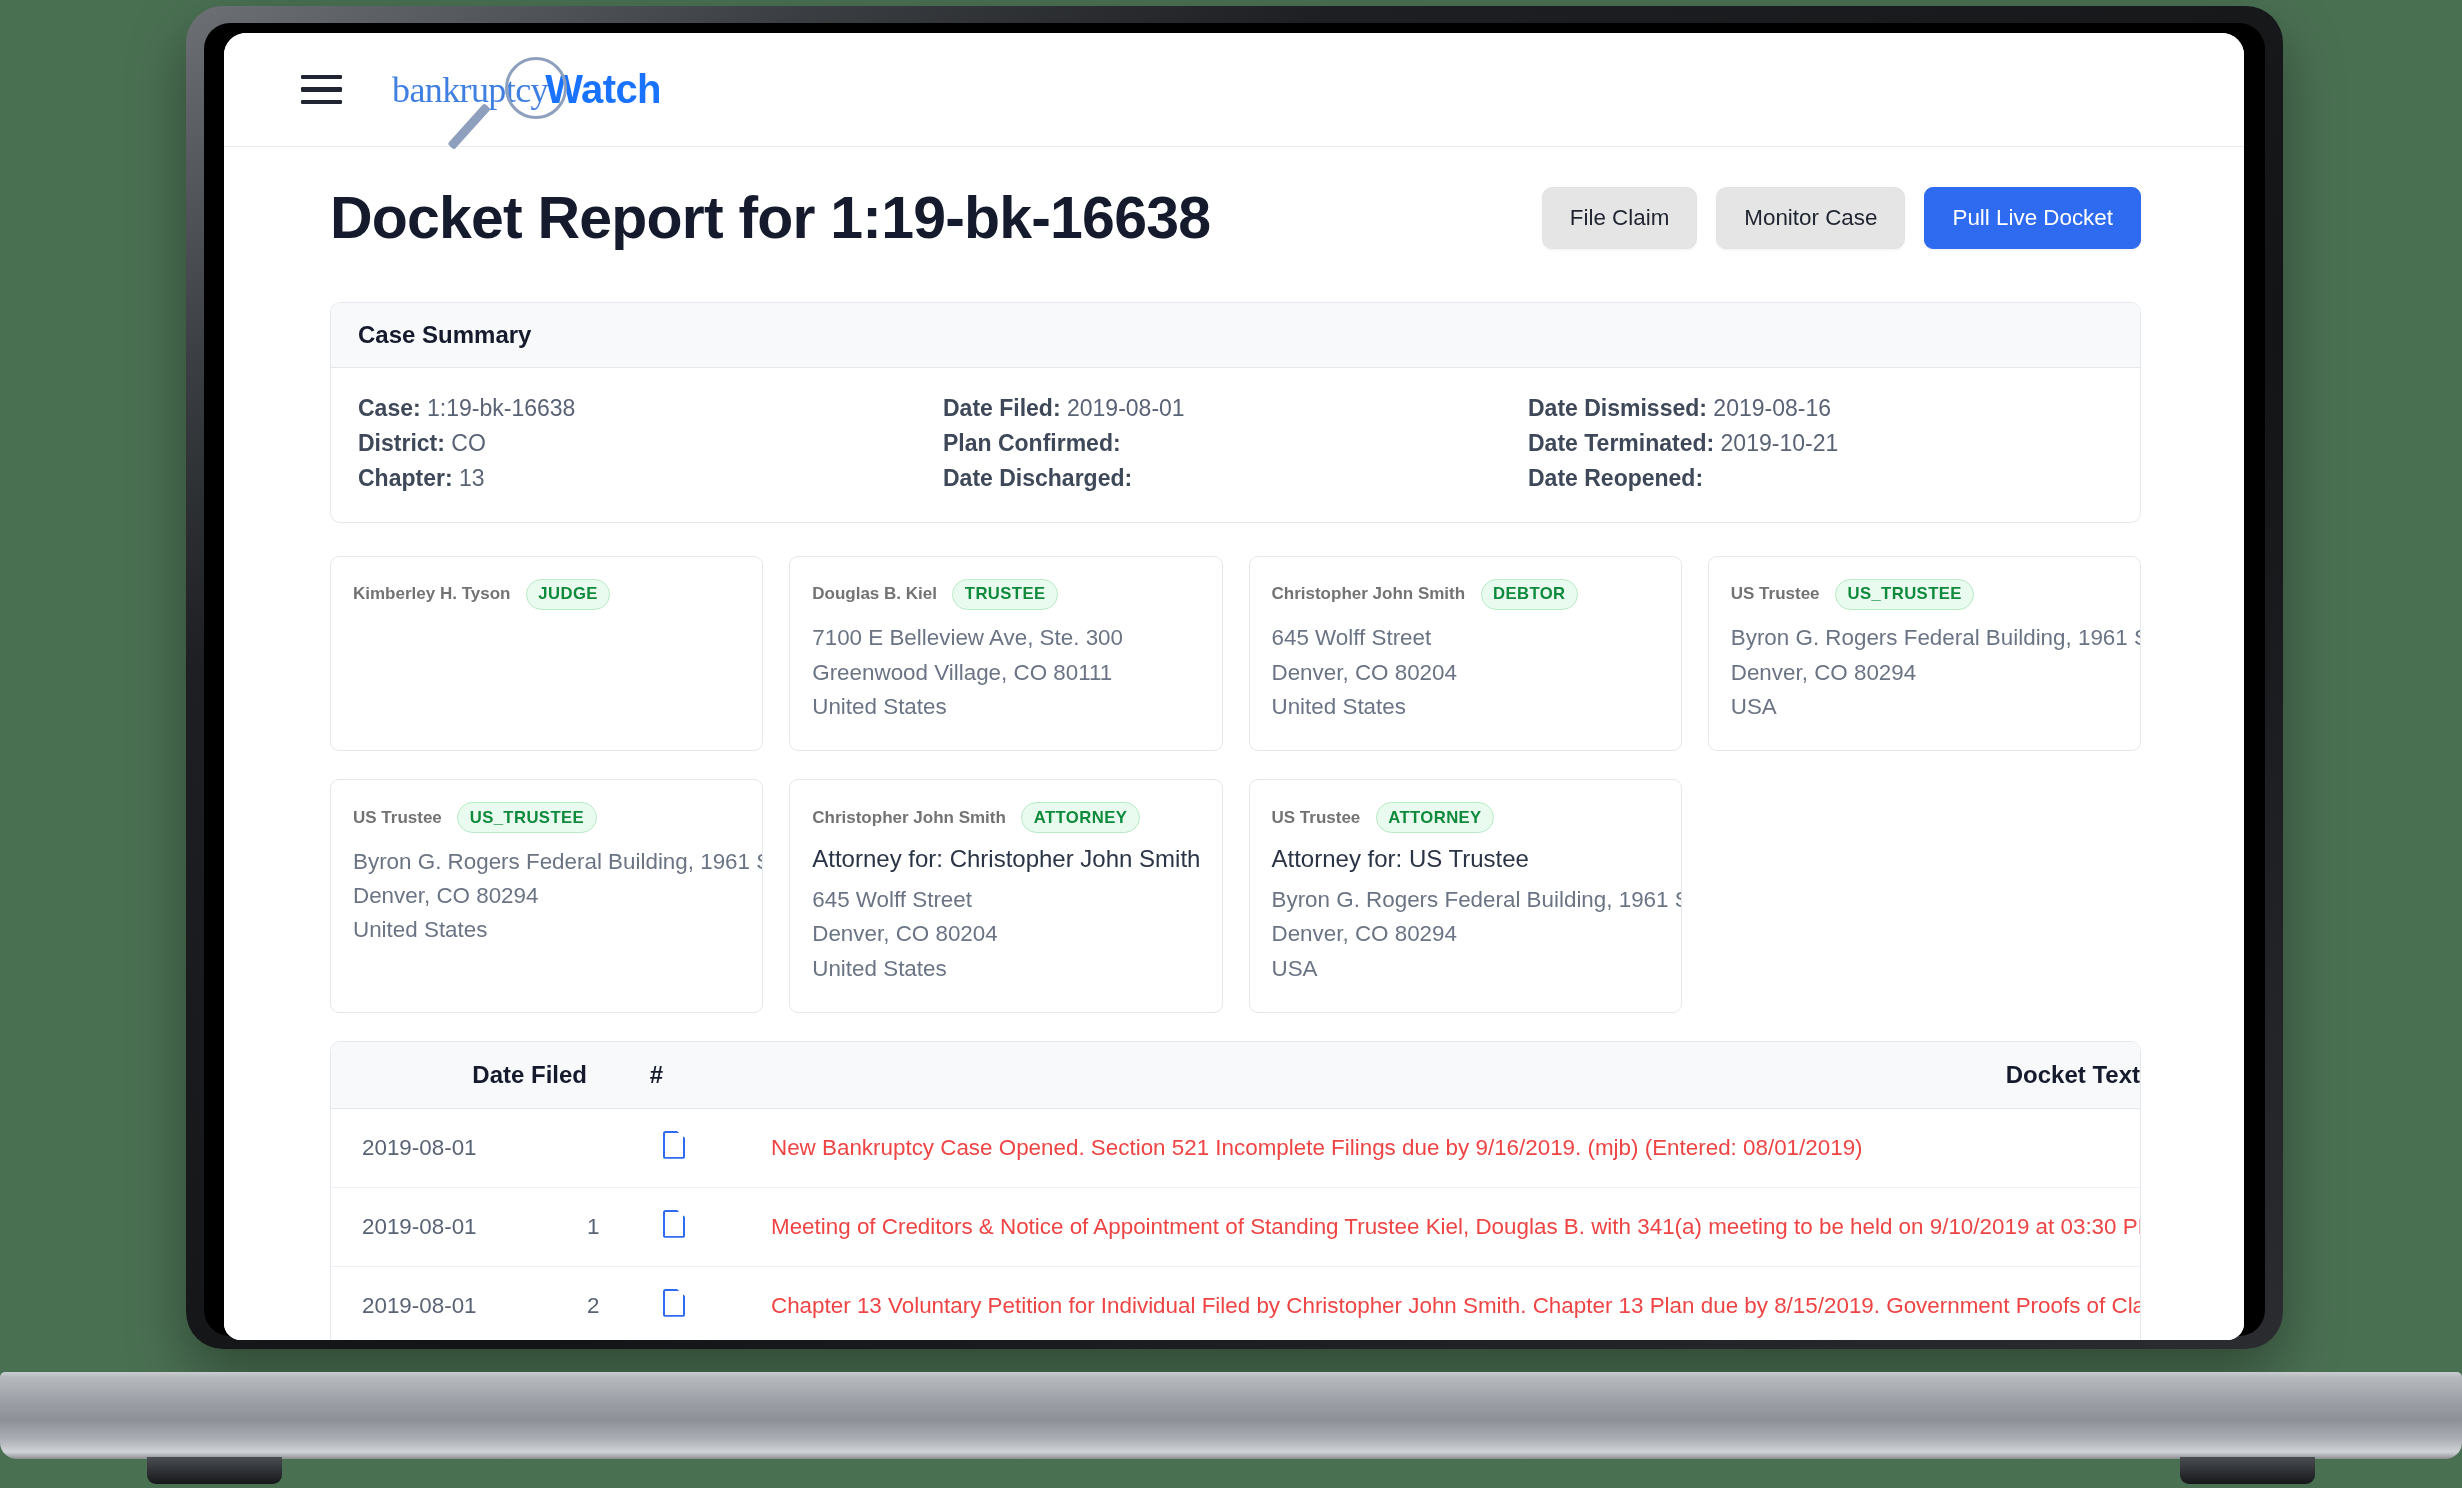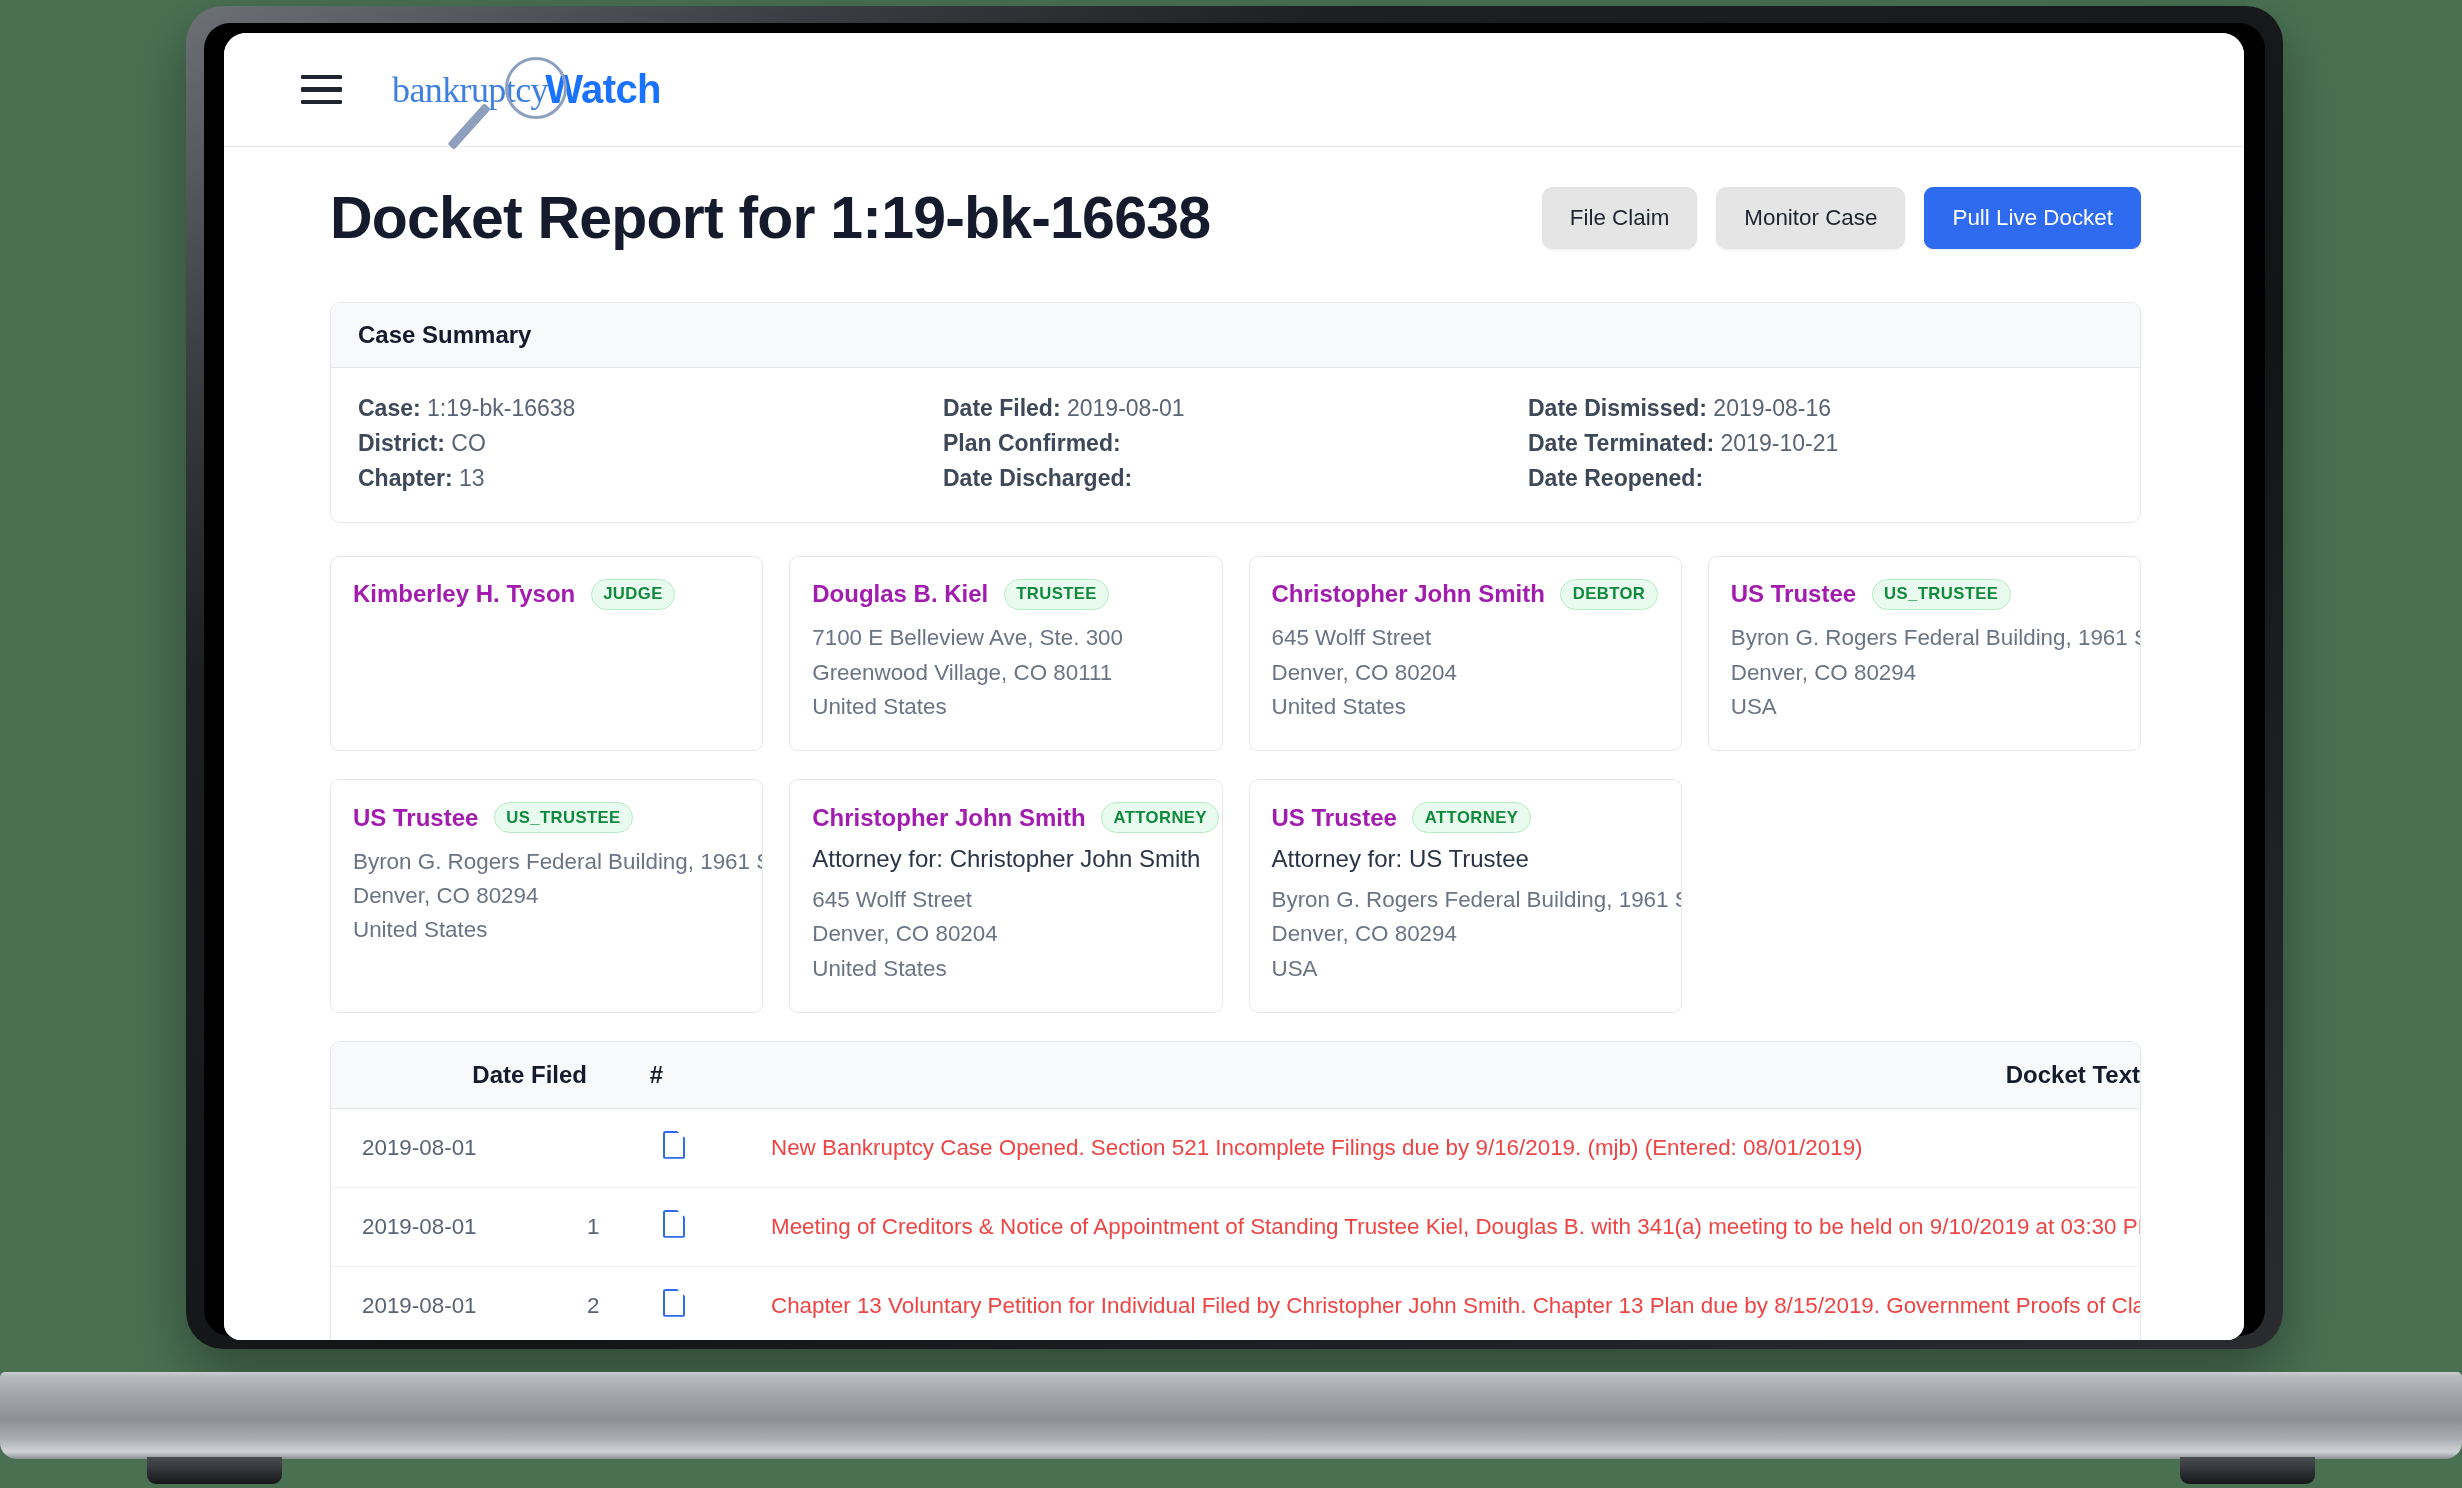--- a/index.html
+++ b/index.html
@@ -150,21 +150,21 @@
   .party-grid {
     display: grid; grid-template-columns: repeat(4, 1fr);
     gap: 26px; margin-bottom: 28px;
   }
   .party-card {
     border: 1.9px solid #e4e8ed; border-radius: 9px; background: #fff;
     padding: 22px 22px 26px 22px; min-height: 165px; overflow: hidden;
   }
   .party-head { display: flex; align-items: center; gap: 15.4px; margin-bottom: 11.5px; }
   .party-name {
-    font-size: 24px; font-weight: 700; color: #a21caf; white-space: nowrap;
+    font-size: 17px; font-weight: 700; color: #737373; white-space: nowrap;
   }
   .badge {
     border: 1.9px solid #b7ebc6; background: #e9fbef; color: #0f8a3d;
     font-size: 16.7px; font-weight: 700; letter-spacing: 0.4px;
     padding: 4.5px 11.5px; border-radius: 641px; white-space: nowrap;
   }
   .party-for {
     font-size: 24px; color: #2b3446; margin-bottom: 10.3px; white-space: nowrap;
   }
   .party-addr {

